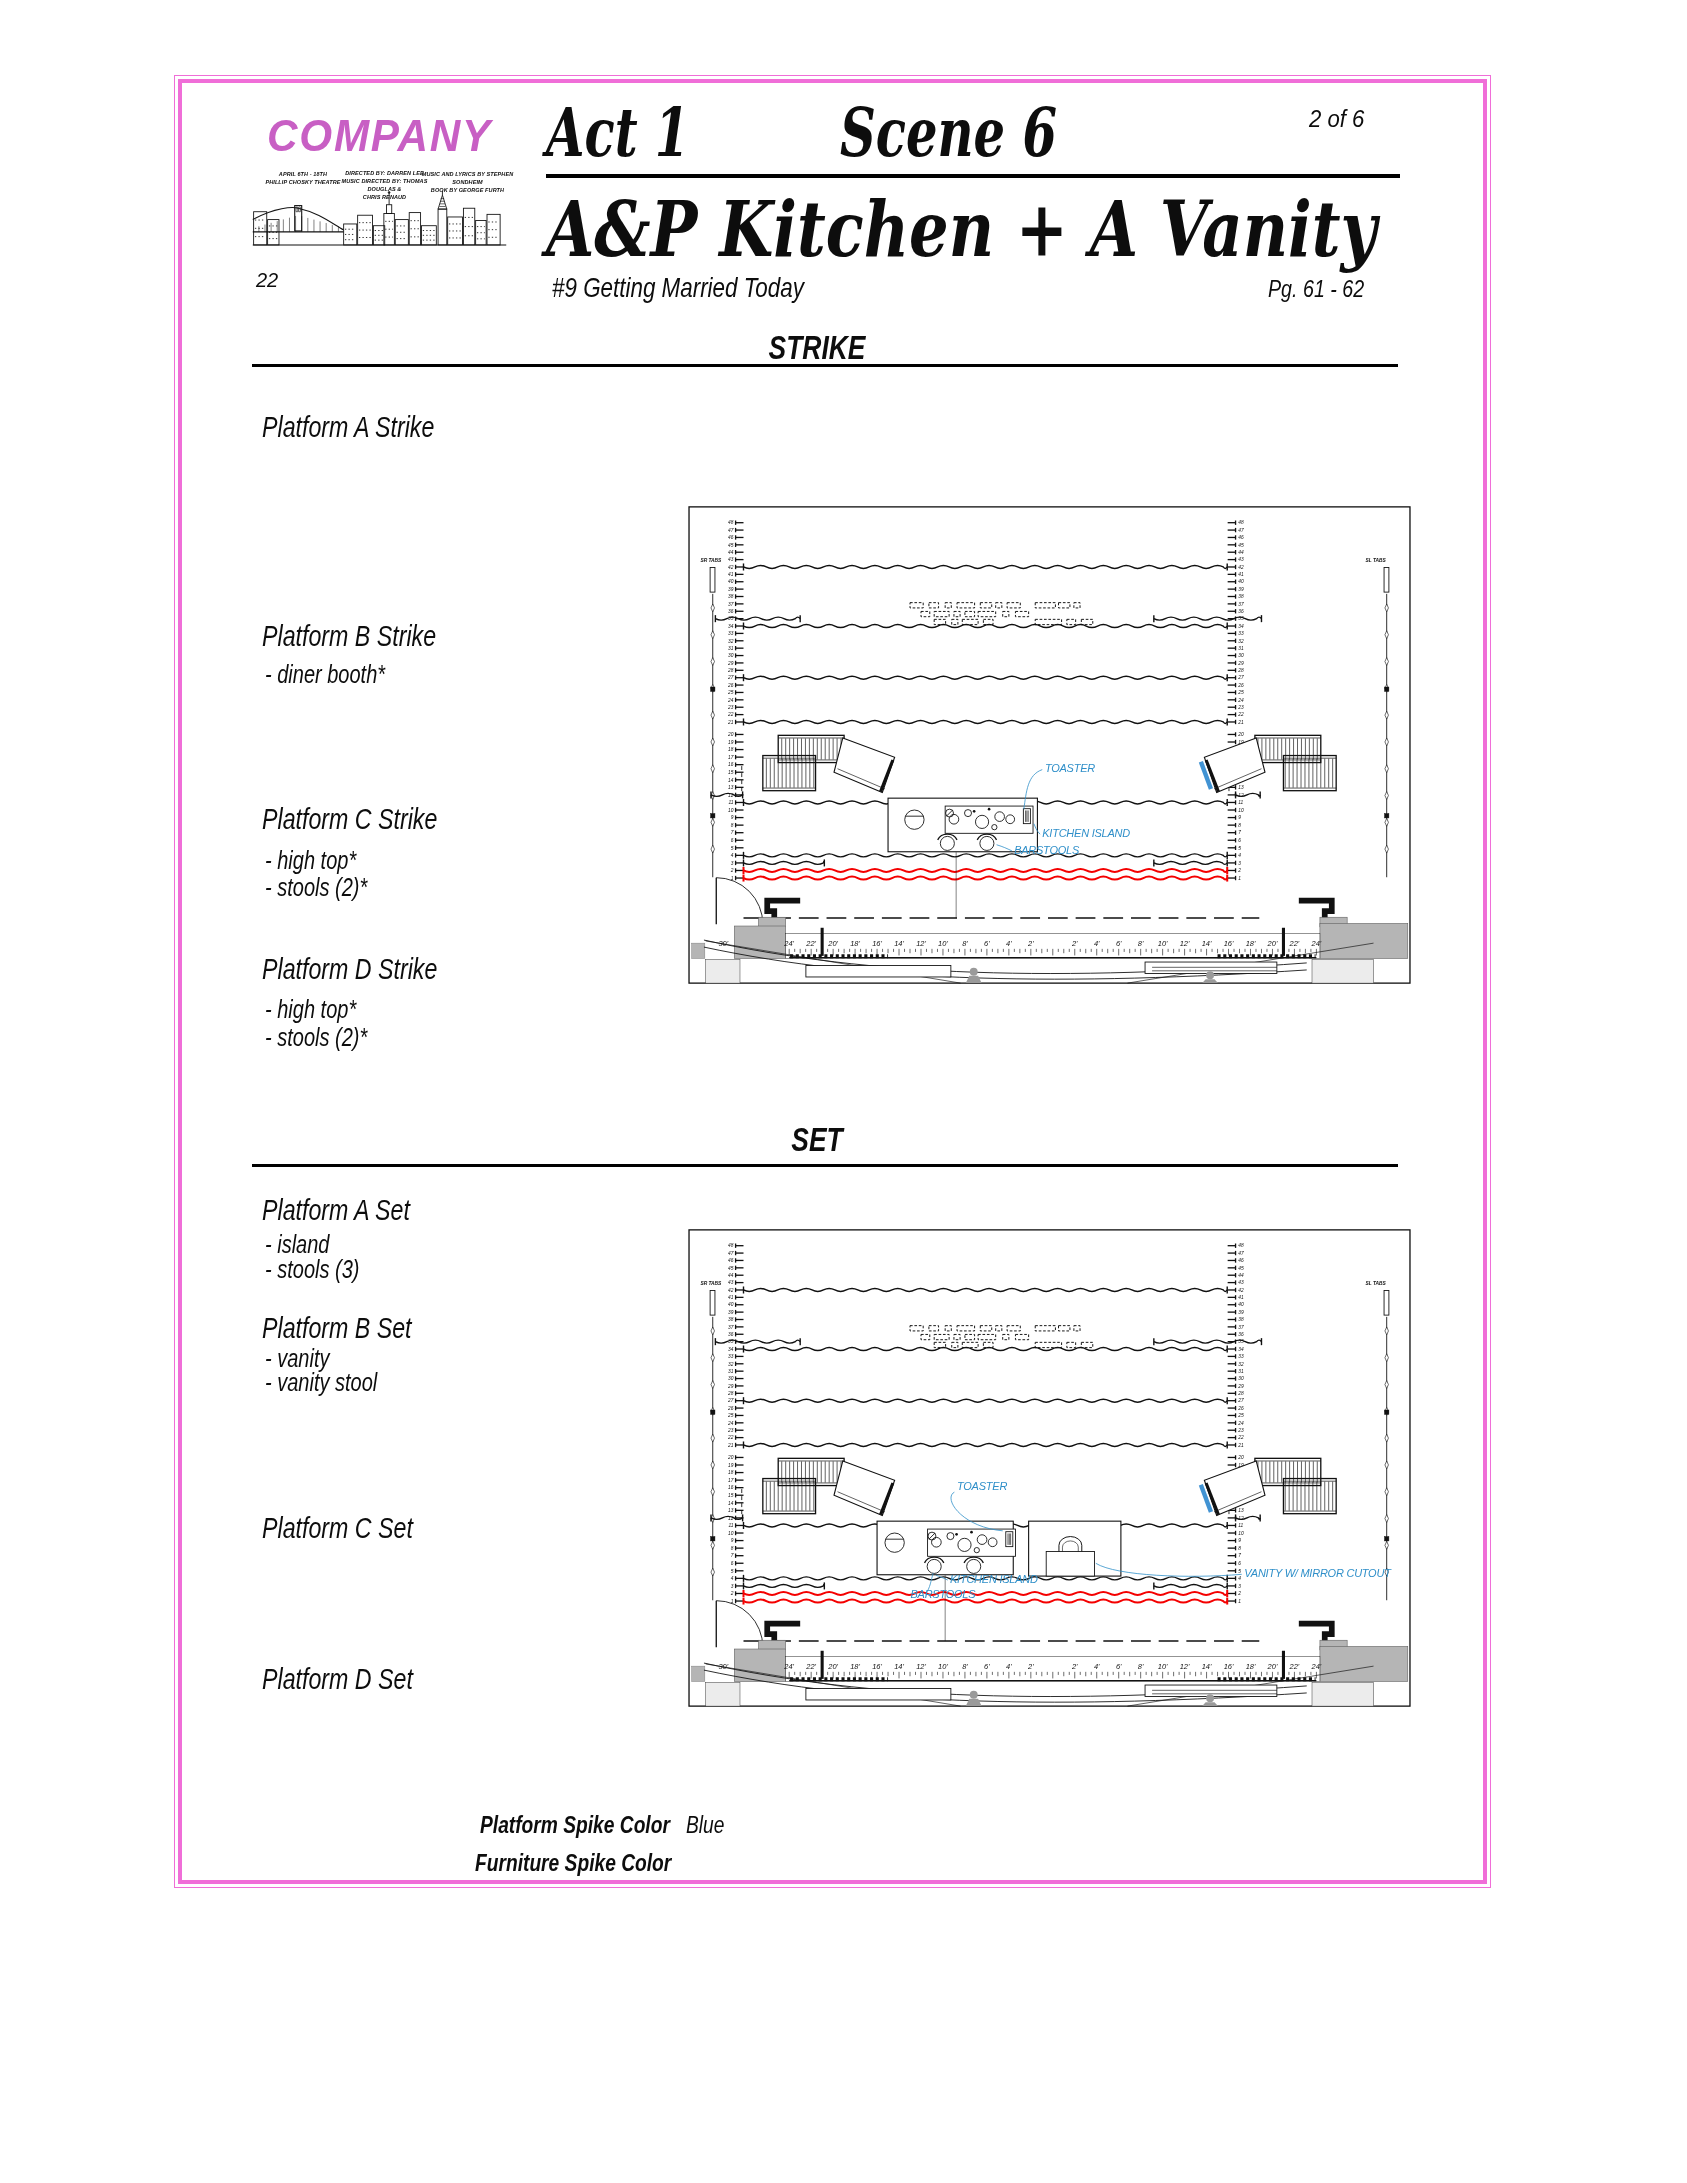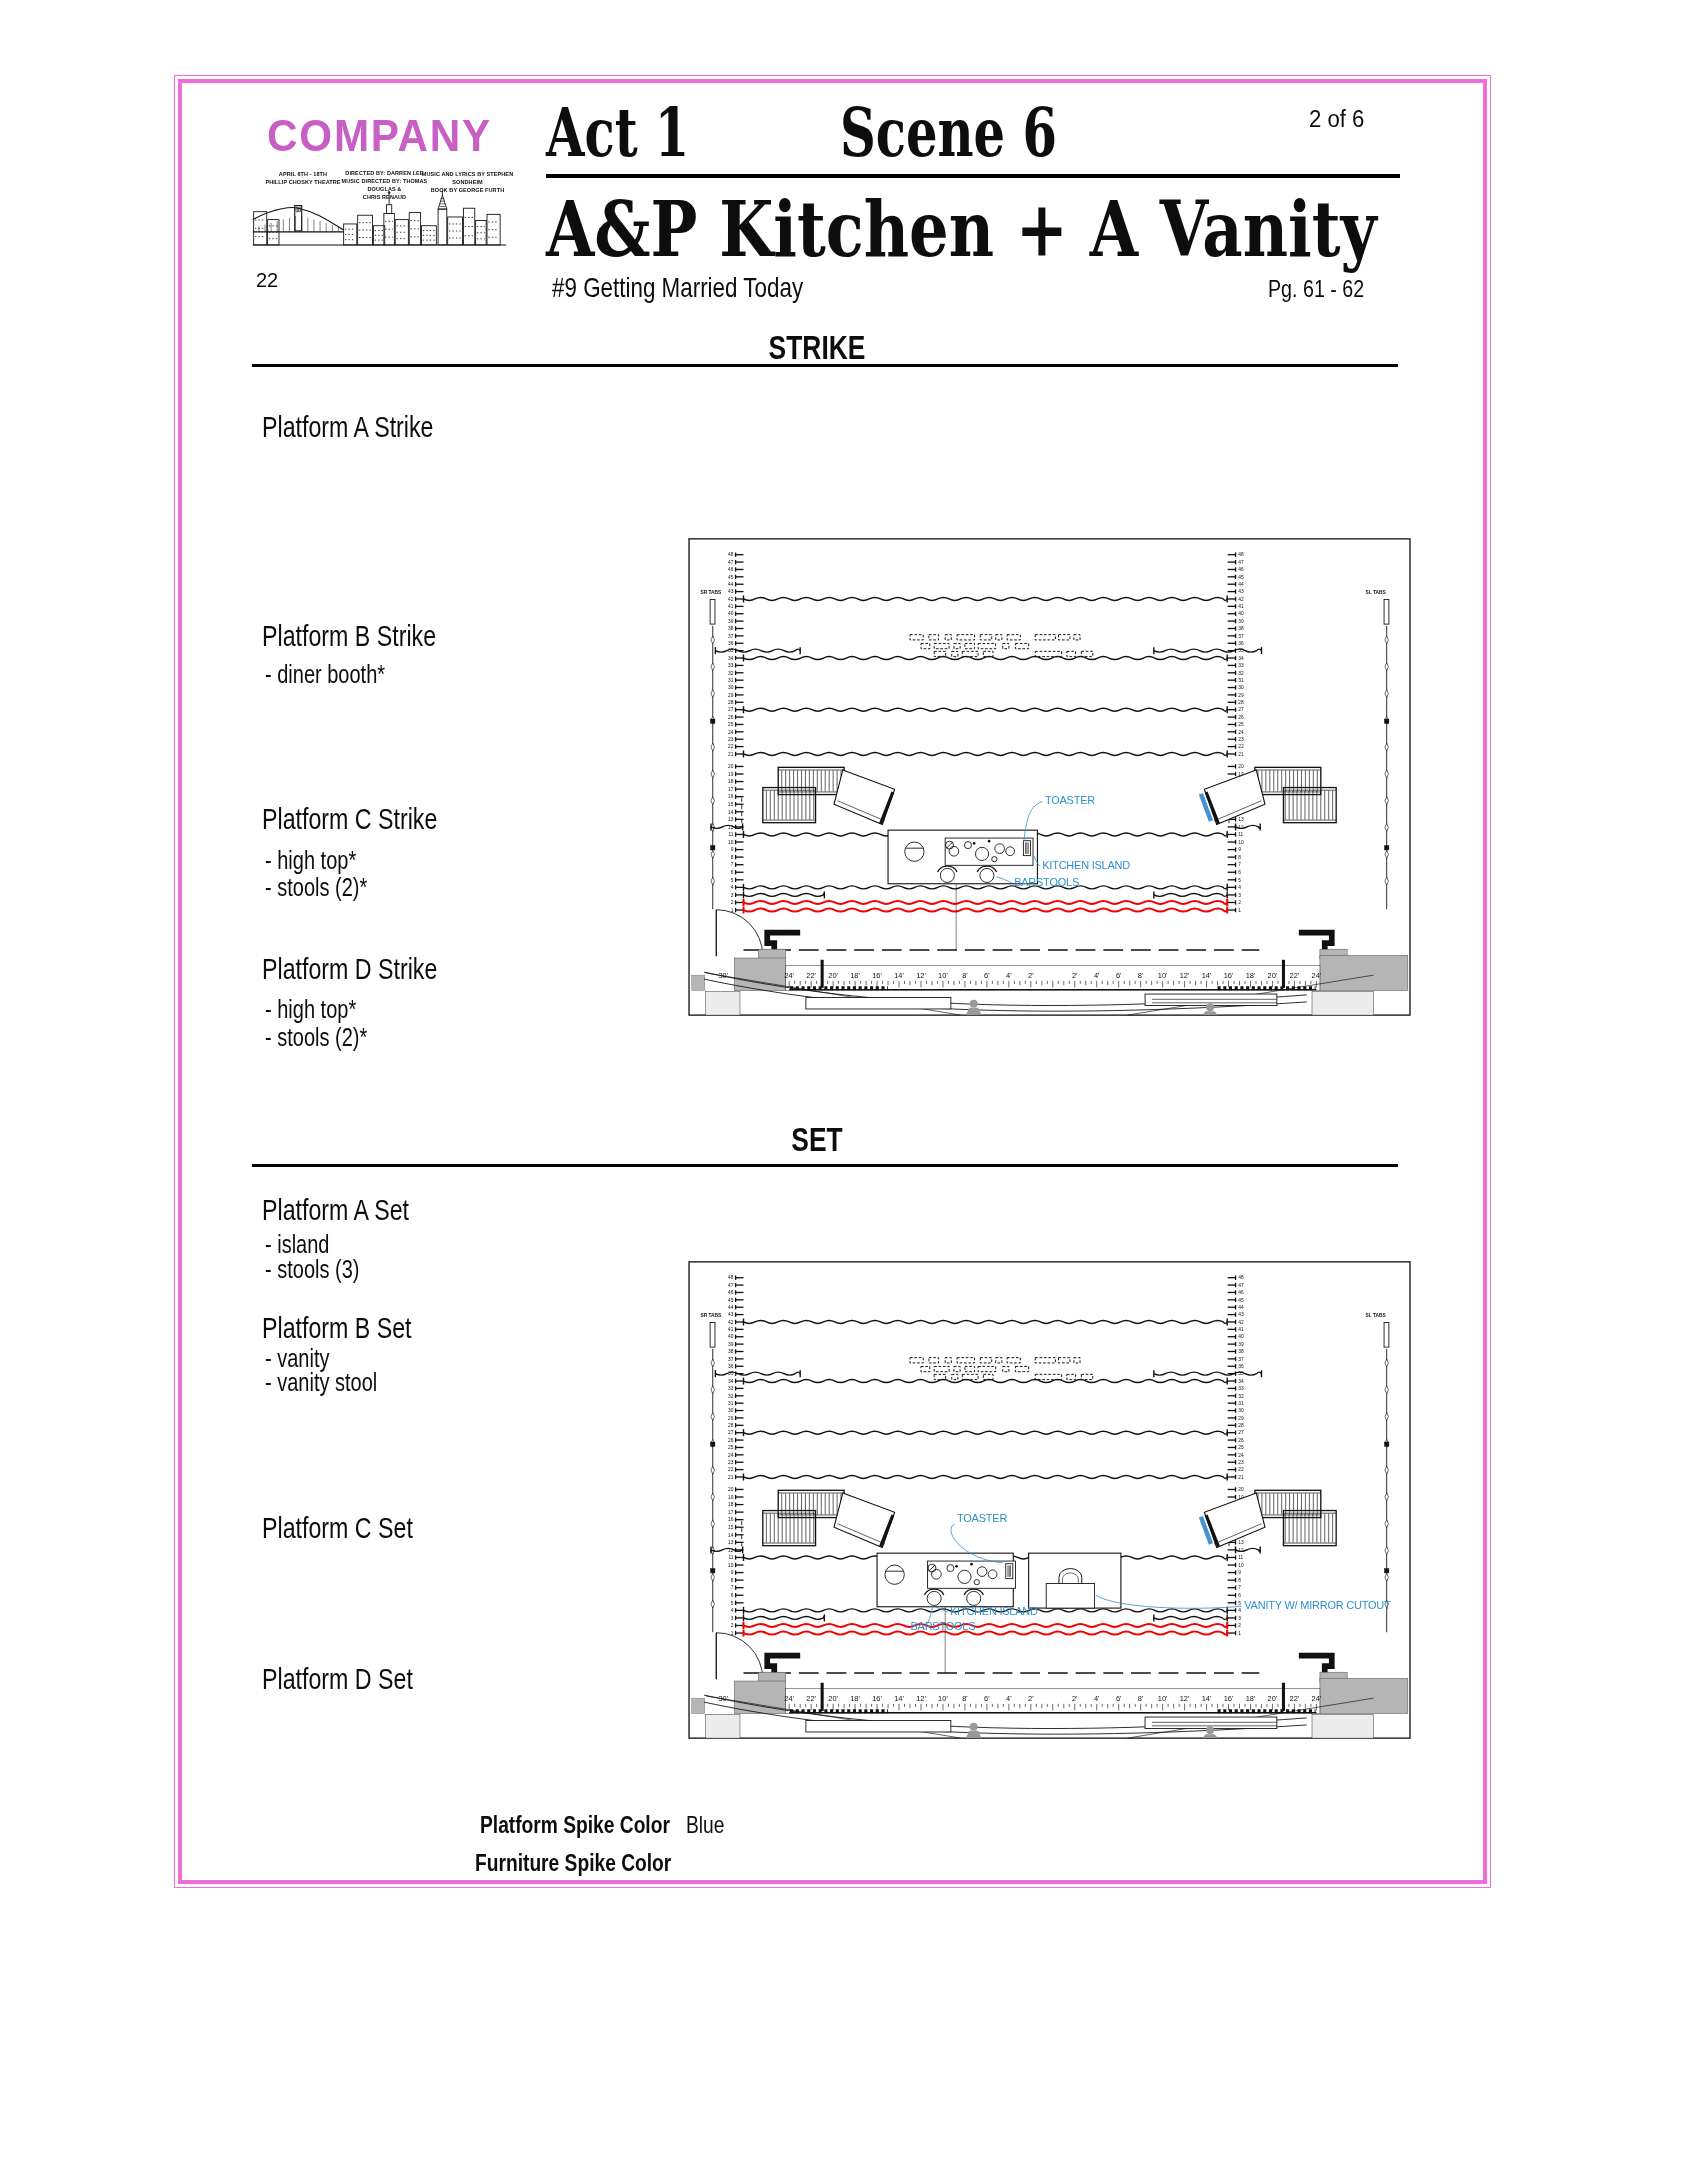--- a/index.html
+++ b/index.html
@@ -1,35 +1,35 @@
 <!DOCTYPE html>
 <html style="font-size:7px"><head>
 <meta charset="utf-8">
 <style>
   html,body{margin:0;padding:0;background:#ffffff;}
-  #page{position:relative;width:1687px;height:2183px;background:#fff;font-family:"Liberation Sans",sans-serif;color:#0d0d0d;overflow:hidden;}
+  #page{position:relative;width:1687px;height:2183px;background:#fff;font-family:"Liberation Sans",sans-serif;color:#0d0d0d;overflow:hidden;font-style:italic;}
   .abs{position:absolute;}
   .condL{transform:scaleX(.8);transform-origin:0 0;white-space:nowrap;}
   .frame-outer{left:174px;top:75px;width:1315px;height:1811px;border:1.8px solid #f06ed8;}
   .frame-inner{position:absolute;left:3.1px;top:3.1px;right:3.1px;bottom:3.1px;border:4px solid #f06ed8;}
   .company{left:252px;top:111px;width:255px;text-align:center;font-size:44px;font-weight:800;letter-spacing:1.8px;color:#c85fc4;transform:scaleX(.96);transform-origin:50% 0;}
   .credit{font-size:5.5px;font-weight:700;line-height:1.45;text-align:center;letter-spacing:0.1px;}
   .act-title{font-family:"DejaVu Serif","Liberation Serif",serif;font-weight:700;font-size:67px;transform:scaleX(.74);transform-origin:0 0;white-space:nowrap;}
   .scene-name{font-family:"DejaVu Serif","Liberation Serif",serif;font-weight:700;font-size:76px;transform:scaleX(.82);transform-origin:0 0;white-space:nowrap;}
   .pagecount{font-size:24.6px;transform:scaleX(.9);transform-origin:0 0;white-space:nowrap;}
   .song{font-size:28px;font-weight:500;}
   .pgref{font-size:24.6px;font-weight:500;}
   .sechead{left:252px;width:1130px;text-align:center;font-size:33px;font-weight:700;transform:scaleX(.8);transform-origin:50% 0;}
   .hrule{background:#000;}
   .item-title{font-size:29px;font-weight:500;}
   .item-note{font-size:25px;font-weight:400;line-height:29px;}
   .pagenum{font-size:20px;}
   .footline{font-size:24px;}
   .footline b{font-weight:700;}
-  .planbox{width:723px;height:478px;margin-top:32px;}
+  .planbox{width:723px;height:478px;}
   svg{display:block;overflow:hidden;}
 </style>
 </head>
 <body>
 
 <div id="page">
 
   <div class="abs frame-outer">
     <div class="frame-inner"></div>
   </div>

